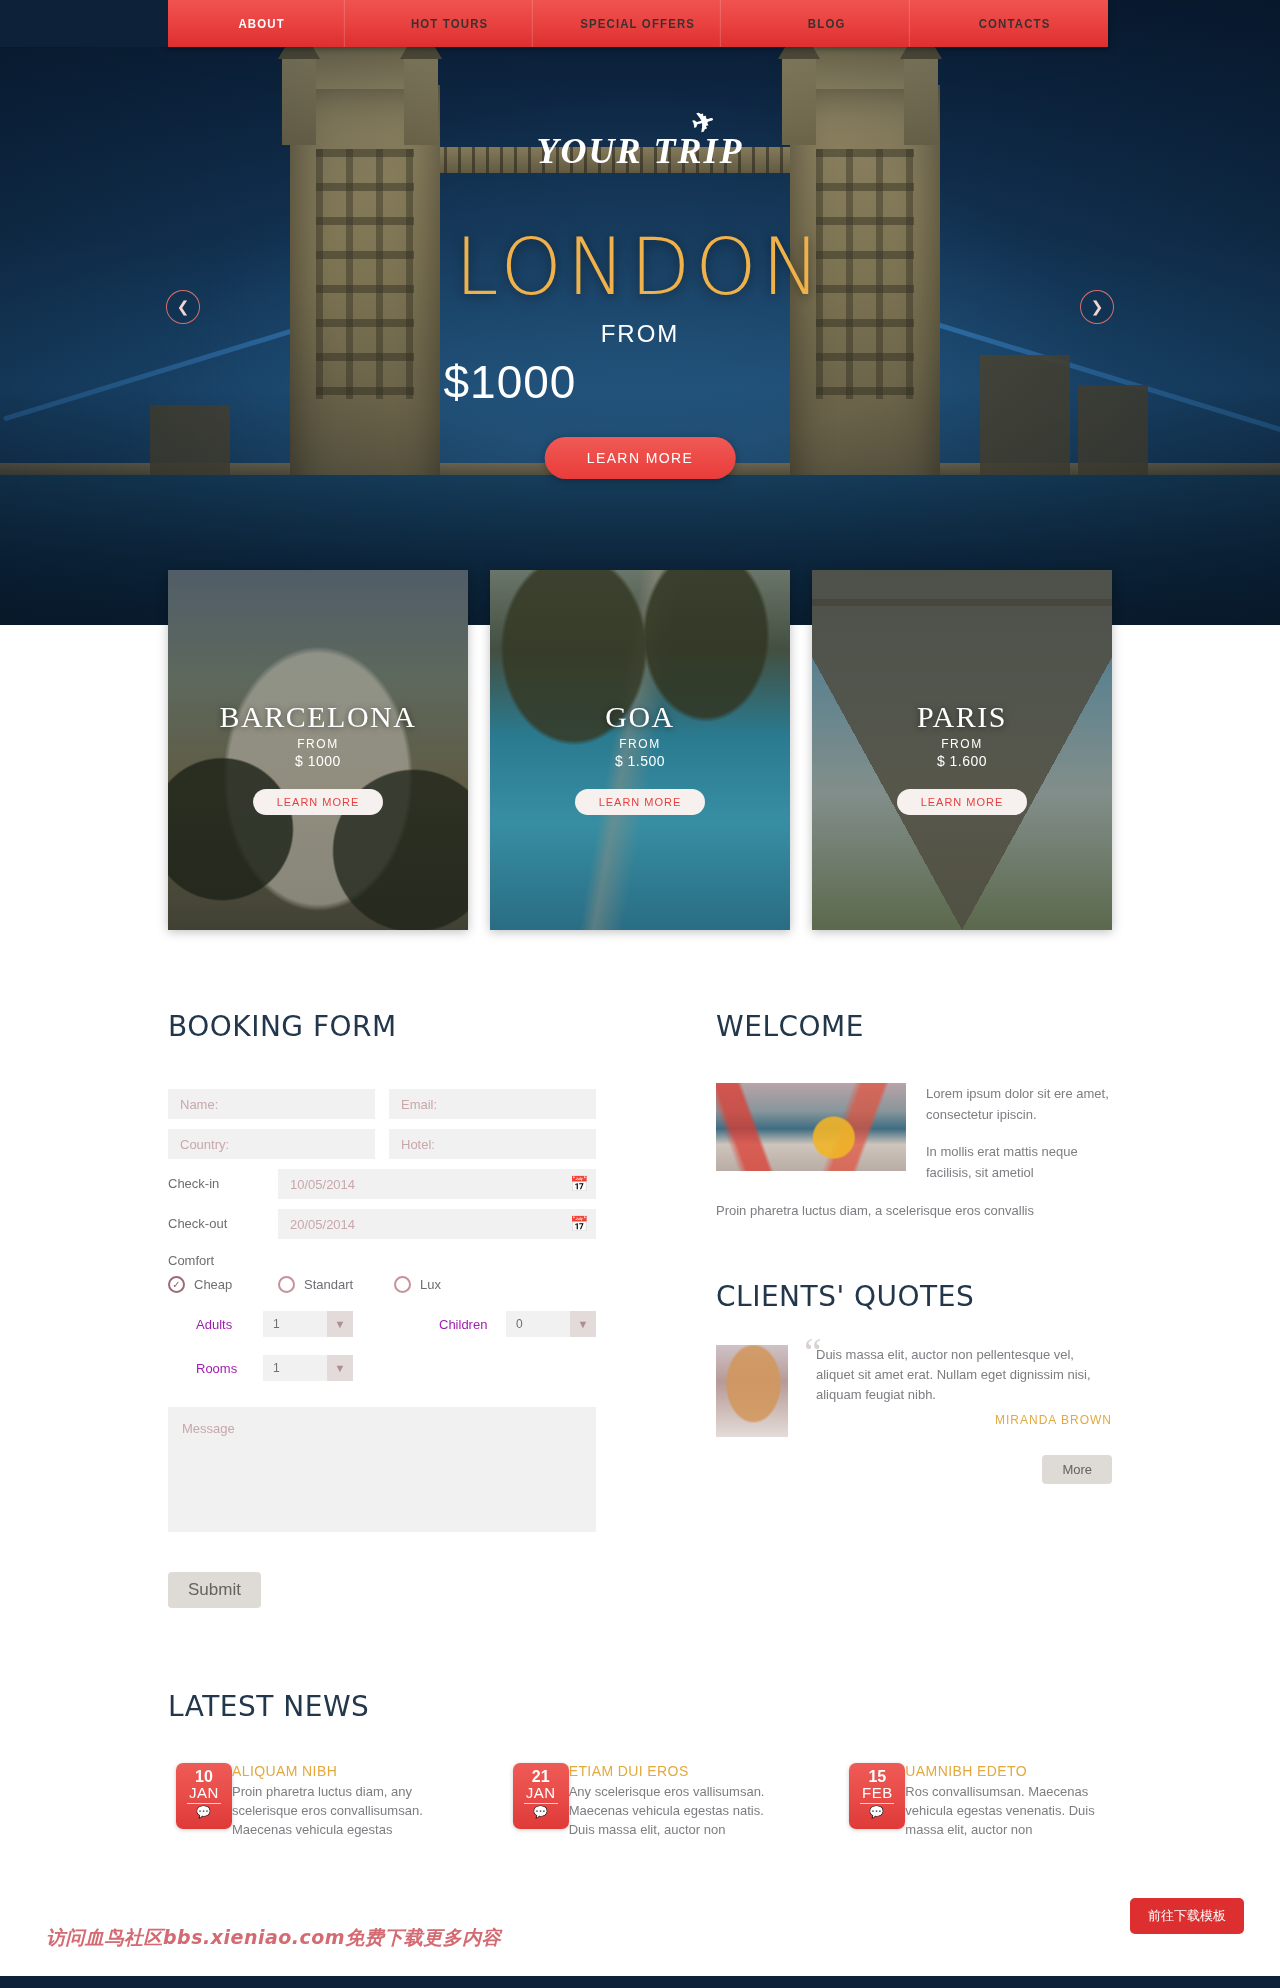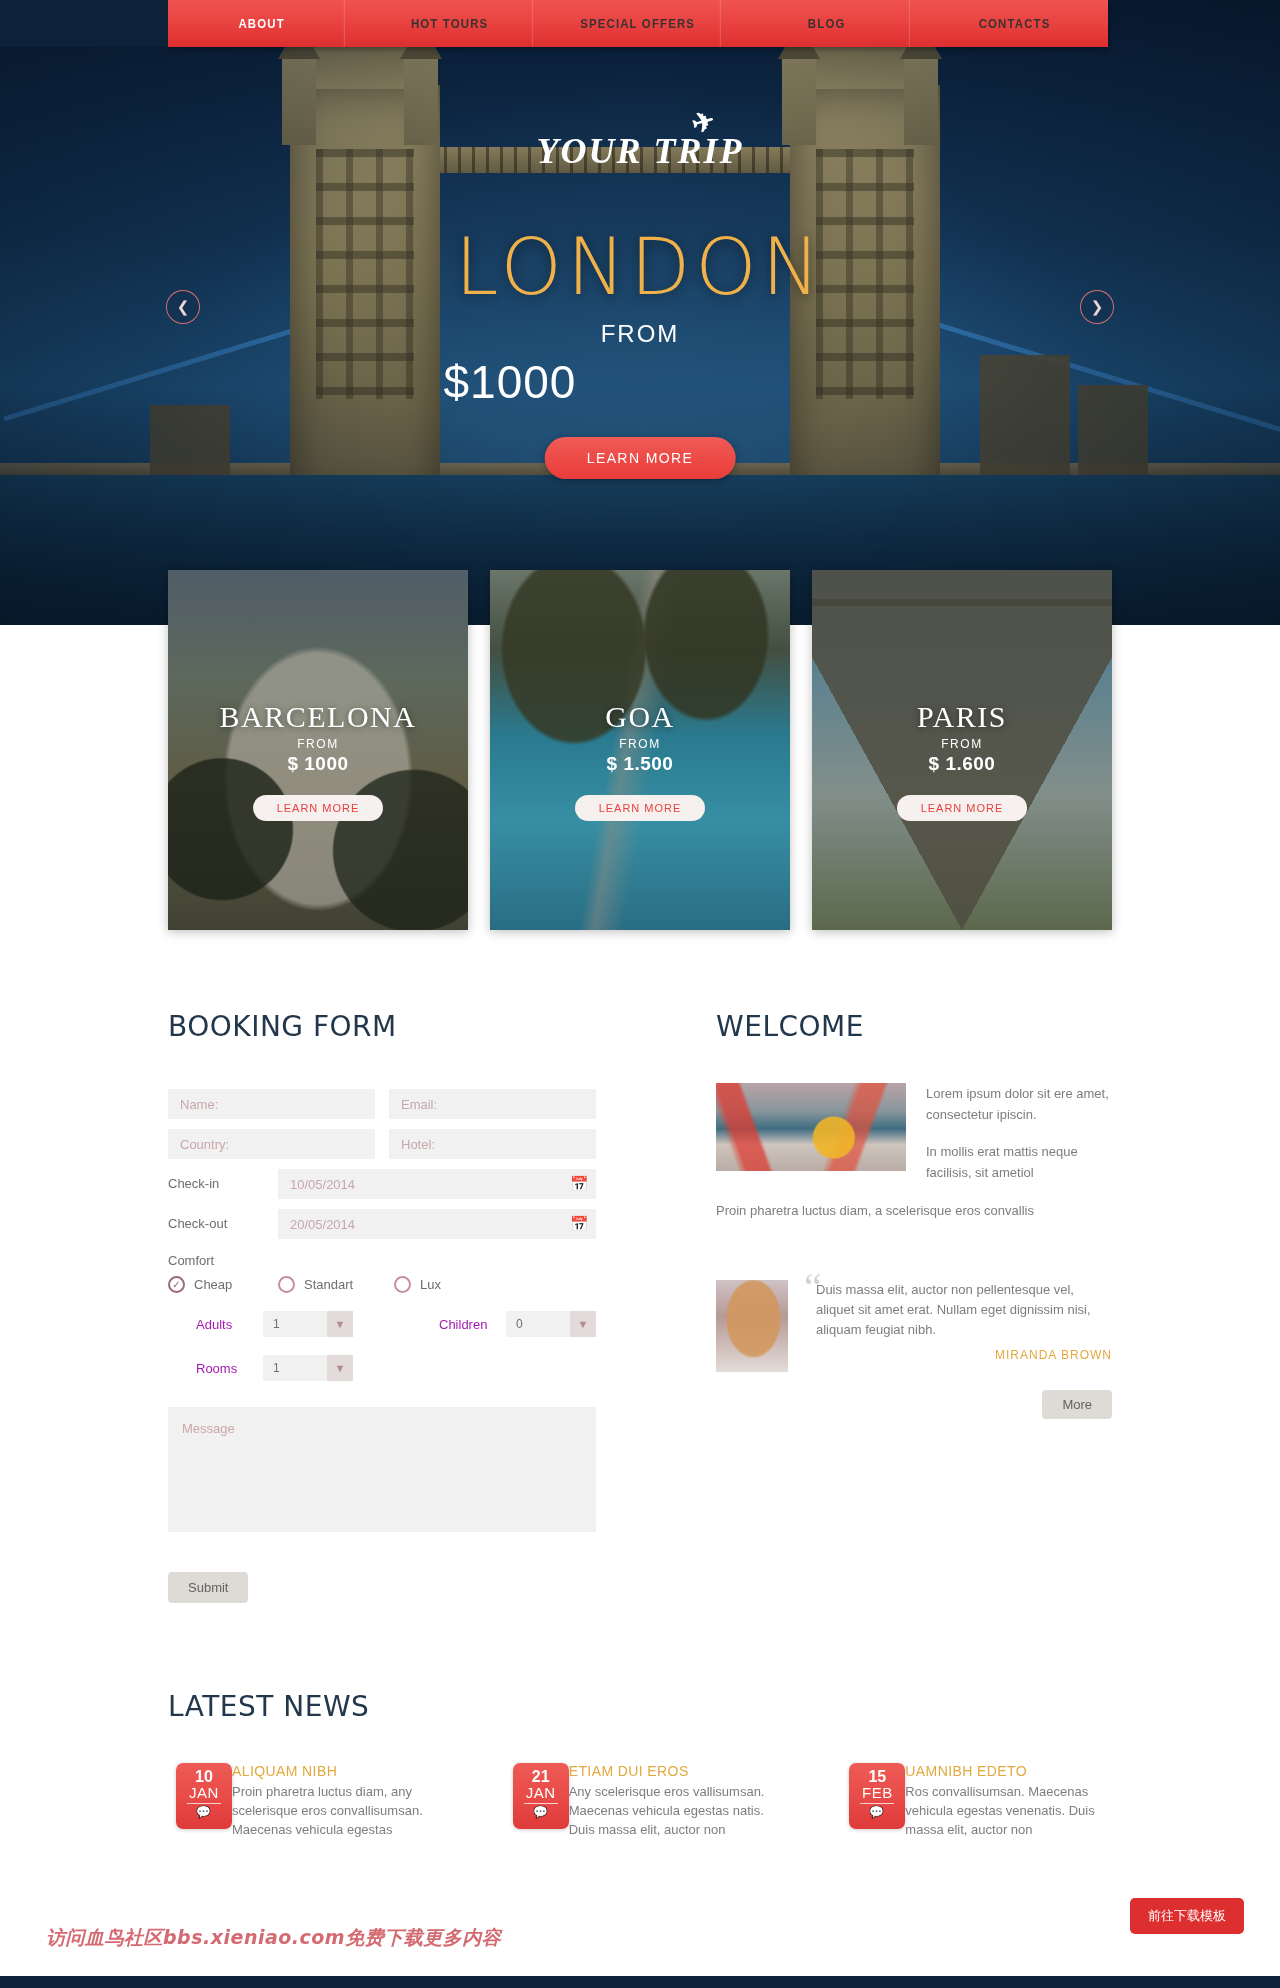--- a/index.html
+++ b/index.html
@@ -150,21 +150,21 @@
   .card {
     width:300px; height:360px; position:relative; overflow:hidden;
     box-shadow:0 2px 10px rgba(0,0,0,.25);
   }
   .card-bg{ position:absolute; inset:0; }
   .card .veil{ position:absolute; inset:0; background:rgba(20,26,34,.18); }
   .card-body{ position:absolute; top:130px; left:0; right:0; text-align:center; color:#fff; }
   .card-title{ font-size:30px; letter-spacing:1.5px; font-weight:300; font-family:Liberation Serif, serif;
                text-shadow:0 1px 6px rgba(0,0,0,.5); }
   .card-from{ font-size:12px; letter-spacing:1.6px; margin-top:3px; }
-  .card-price{ font-size:19px; font-weight:700; margin-top:2px; letter-spacing:.5px; }
+  .card-price{ font-size:14px; font-weight:400; margin-top:2px; letter-spacing:.5px; }
   .card-btn{
     margin-top:20px; display:inline-block; background:#f6f1ee; color:#e8403f;
     border:none; border-radius:14px; padding:7px 24px; font-size:11px; letter-spacing:1px; cursor:pointer;
   }
 
   
   .bcn { background:linear-gradient(180deg,#5e6c78 0%,#6d7a6a 30%,#6f6a4d 60%,#4b4a38 100%); }
   .bcn:after{ content:""; position:absolute; inset:0;
      background:
        radial-gradient(circle at 18% 72%, rgba(30,36,22,.8) 0 70px, transparent 72px),
@@ -234,21 +234,21 @@
   .sel-gap{ width:58px; }
 
   .msg {
     width:100%; height:125px; background:#f1f1f1; border:none; margin-top:26px;
     padding:14px 14px; font-size:13px; color:#c9a7ab; resize:none;
     font-family:"Liberation Sans",sans-serif;
   }
   .msg::placeholder{ color:#c9a7ab; }
   .submit {
     margin-top:36px; margin-left:0; background:#dedad6; border:none; border-radius:4px;
-    padding:8px 20px; font-size:13px; color:#65625f; cursor:pointer;
+    padding:8px 20px; font-size:17px; color:#65625f; cursor:pointer;
   }
 
   
   .welcome-body{ display:flex; gap:20px; margin-top:40px; }
   .welcome-img{ width:190px; height:88px; position:relative; overflow:hidden; flex:none;
     background:linear-gradient(180deg,#b9a3a8 0%,#87969b 32%,#3f6d82 52%,#cfc5bd 70%,#b8aca4 100%); }
   .welcome-img:after{ content:""; position:absolute; inset:0;
     background:
       radial-gradient(circle at 62% 62%, rgba(240,180,40,.9) 0 20px, transparent 22px),
       linear-gradient(70deg, transparent 10%, rgba(220,60,50,.75) 14% 24%, transparent 26%),
@@ -470,20 +470,21 @@
       <div class="welcome-body">
         <div class="welcome-img"></div>
         <div class="welcome-txt">
           <p>Lorem ipsum dolor sit ere amet, consectetur ipiscin.</p>
           <p>In mollis erat mattis neque facilisis, sit ametiol</p>
         </div>
       </div>
       <div class="welcome-foot">Proin pharetra luctus diam, a scelerisque eros convallis</div>
 
       <div class="quotes">
+        <h2 class="sec-title">CLIENTS' QUOTES</h2>
         <div class="quote-body">
           <div class="quote-avatar"></div>
           <div class="quote-text">
             <span class="q-mark">“</span>
             <p>Duis massa elit, auctor non pellentesque vel, aliquet sit amet erat. Nullam eget dignissim nisi, aliquam feugiat nibh.</p>
             <div class="quote-author">MIRANDA BROWN</div>
           </div>
         </div>
         <button class="more-btn">More</button>
       </div>

